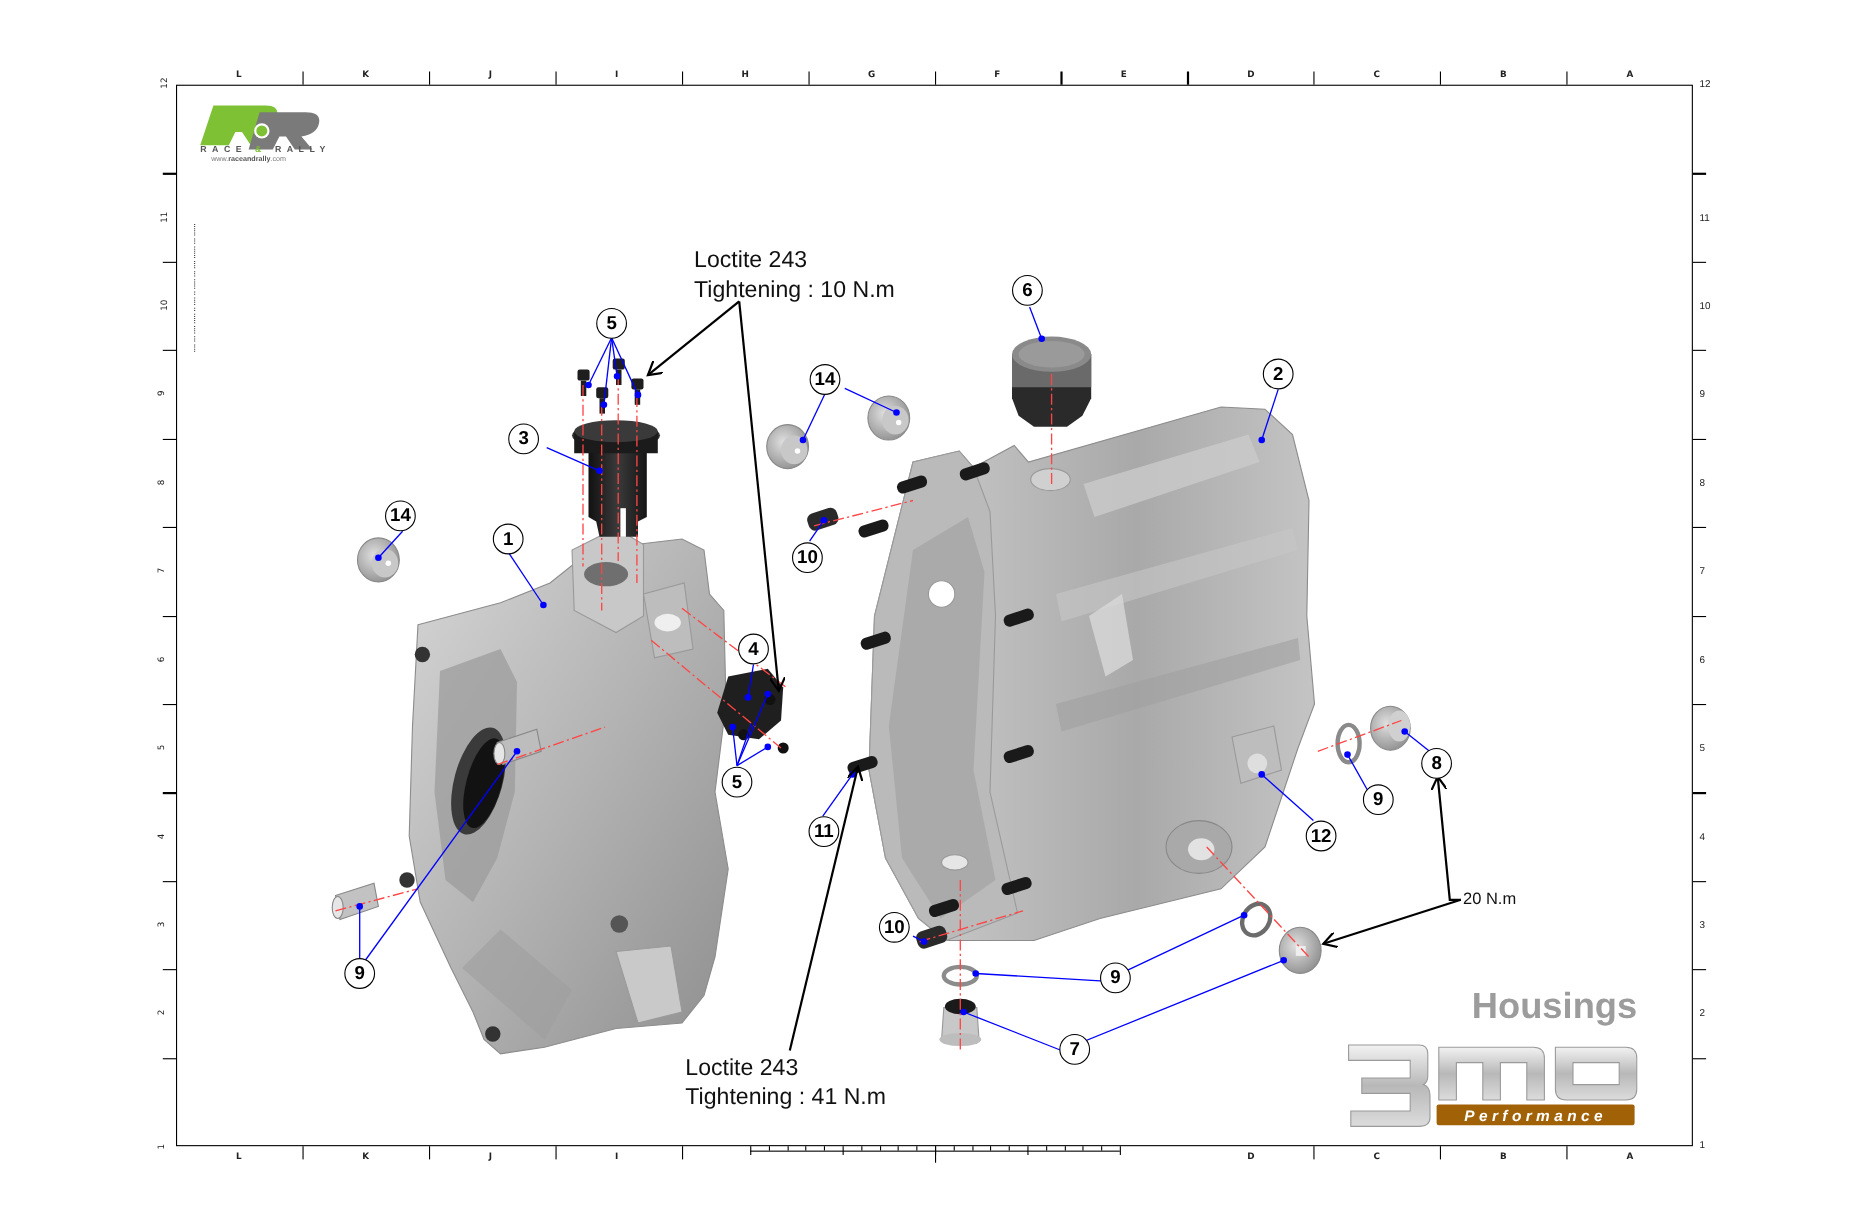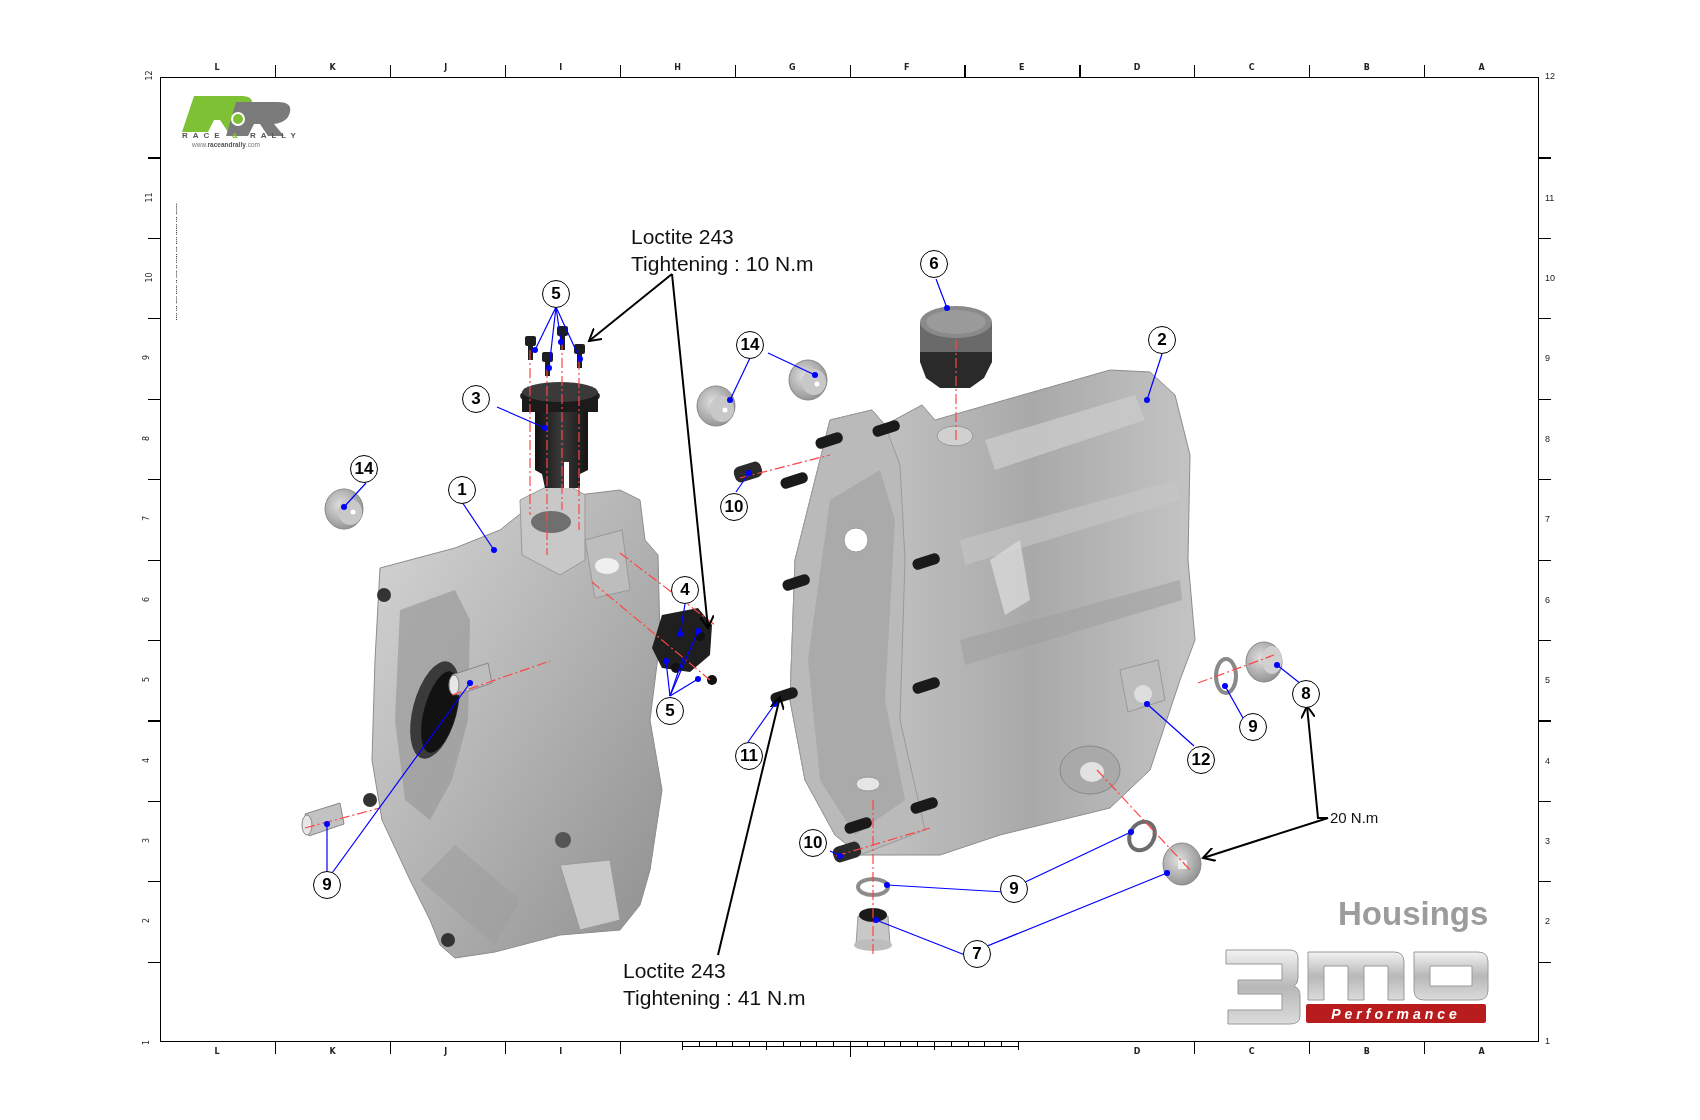--- a/index.html
+++ b/index.html
@@ -15,21 +15,21 @@
   .note{position:absolute;font-size:21px;line-height:27px;color:#111;font-family:"Liberation Sans",sans-serif;white-space:nowrap;}
   .note-small{position:absolute;font-size:15px;color:#111;font-family:"Liberation Sans",sans-serif;}
   .title{position:absolute;left:1338px;top:895px;font-size:33px;font-weight:bold;color:#9c9c9c;font-family:"Liberation Sans",sans-serif;}
   .logo-rr{position:absolute;left:180px;top:92px;width:120px;height:60px;}
   .rr-word{position:absolute;left:182px;top:131px;font-size:8px;letter-spacing:5px;font-weight:bold;color:#555;}
   .rr-word .amp{color:#7ec134;}
   .rr-url{position:absolute;left:192px;top:141px;font-size:6.5px;color:#777;}
   .rr-url b{color:#555;}
   .vert-note{position:absolute;left:174px;top:200px;font-size:4px;color:#333;transform-origin:left top;transform:rotate(-90deg) translate(-120px,0);white-space:nowrap;letter-spacing:.5px;}
   .tmo{position:absolute;left:1224px;top:948px;width:265px;height:78px;}
-  .tmo-band{position:absolute;left:1306px;top:1004px;width:180px;height:19px;background:#b91c1c;border-radius:2px;color:#fff;font-style:italic;font-weight:bold;font-size:14px;letter-spacing:4px;display:flex;align-items:center;justify-content:center;font-family:"Liberation Sans",sans-serif;}
+  .tmo-band{position:absolute;left:1306px;top:1004px;width:180px;height:19px;background:#a16207;border-radius:2px;color:#fff;font-style:italic;font-weight:bold;font-size:14px;letter-spacing:4px;display:flex;align-items:center;justify-content:center;font-family:"Liberation Sans",sans-serif;}
 </style>
 </head>
 <body>
 
 <div class="sheet">
 
   <div class="frame"></div>
 
   <div id="col-top"></div>
   <div id="col-bottom"></div>

